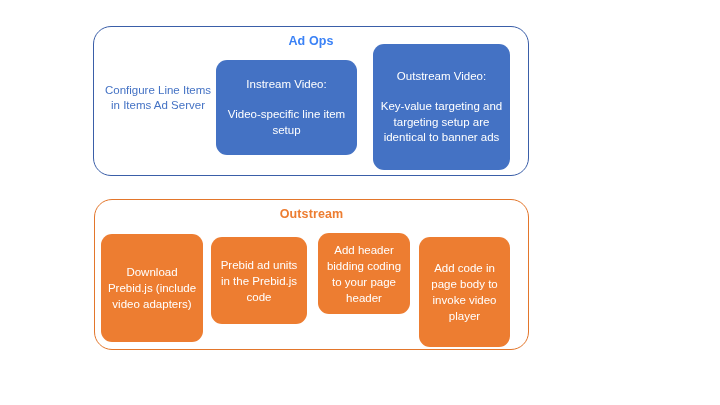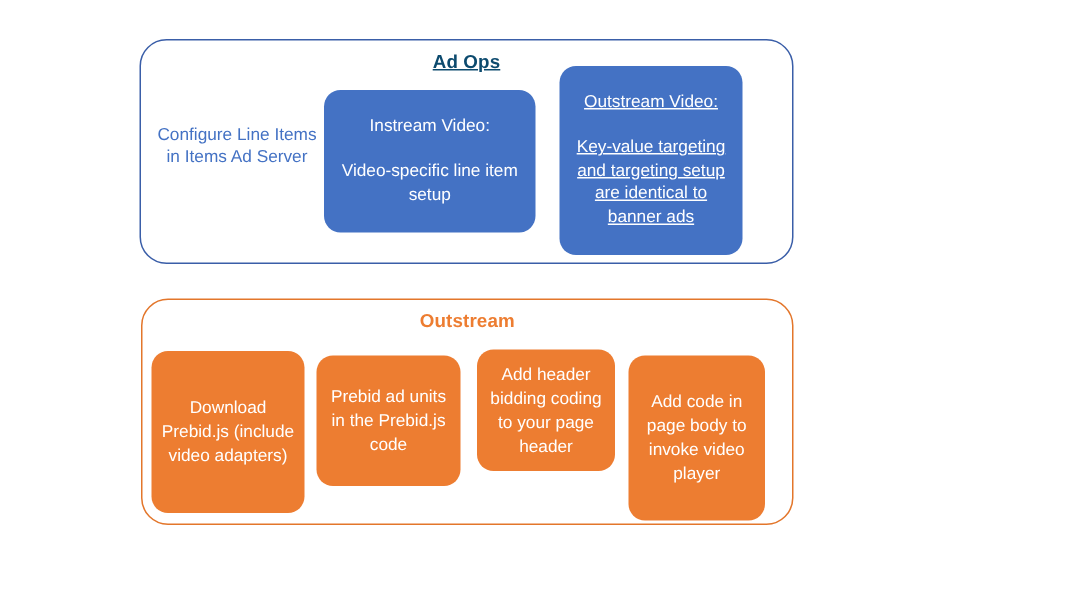--- a/index.html
+++ b/index.html
@@ -50,21 +50,21 @@
   .group-title {
     position: absolute;
     top: 7px;
     left: 0;
     width: 100%;
     text-align: center;
     font-size: 12.5px;
     font-weight: bold;
     letter-spacing: 0.1px;
   }
-  .group-title.blue  { color: #0c4a6e; text-decoration: underline; }
+  .group-title.blue  { color: #3b82f6; }
   .group-title.orange{ color: #ED7D31; }
 
   
   .plain-text {
     position: absolute;
     display: flex;
     align-items: center;
     justify-content: center;
     text-align: center;
     color: #4472C4;
@@ -111,23 +111,22 @@
   
   .card-instream {
     left: 216px;
     top: 60px;
     width: 141px;
     height: 95px;
   }
   .card-outstream {
     left: 373px;
     top: 44px;
-    width: 122px;
+    width: 137px;
     height: 126px;
-    text-decoration: underline;
   }
 
   
   .card-dev1 {
     left: 101px;
     top: 234px;
     width: 102px;
     height: 108px;
   }
   .card-dev2 {

